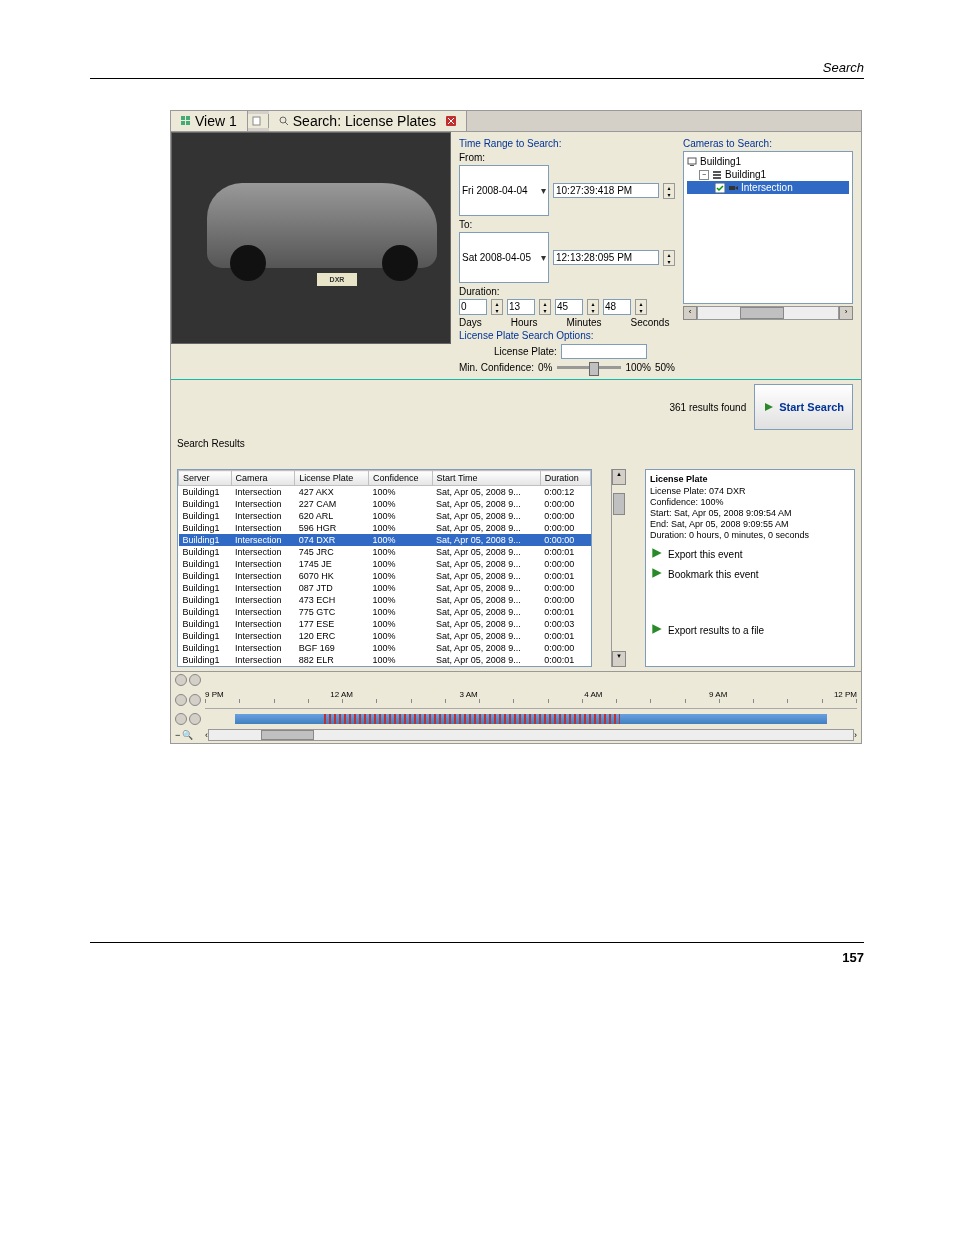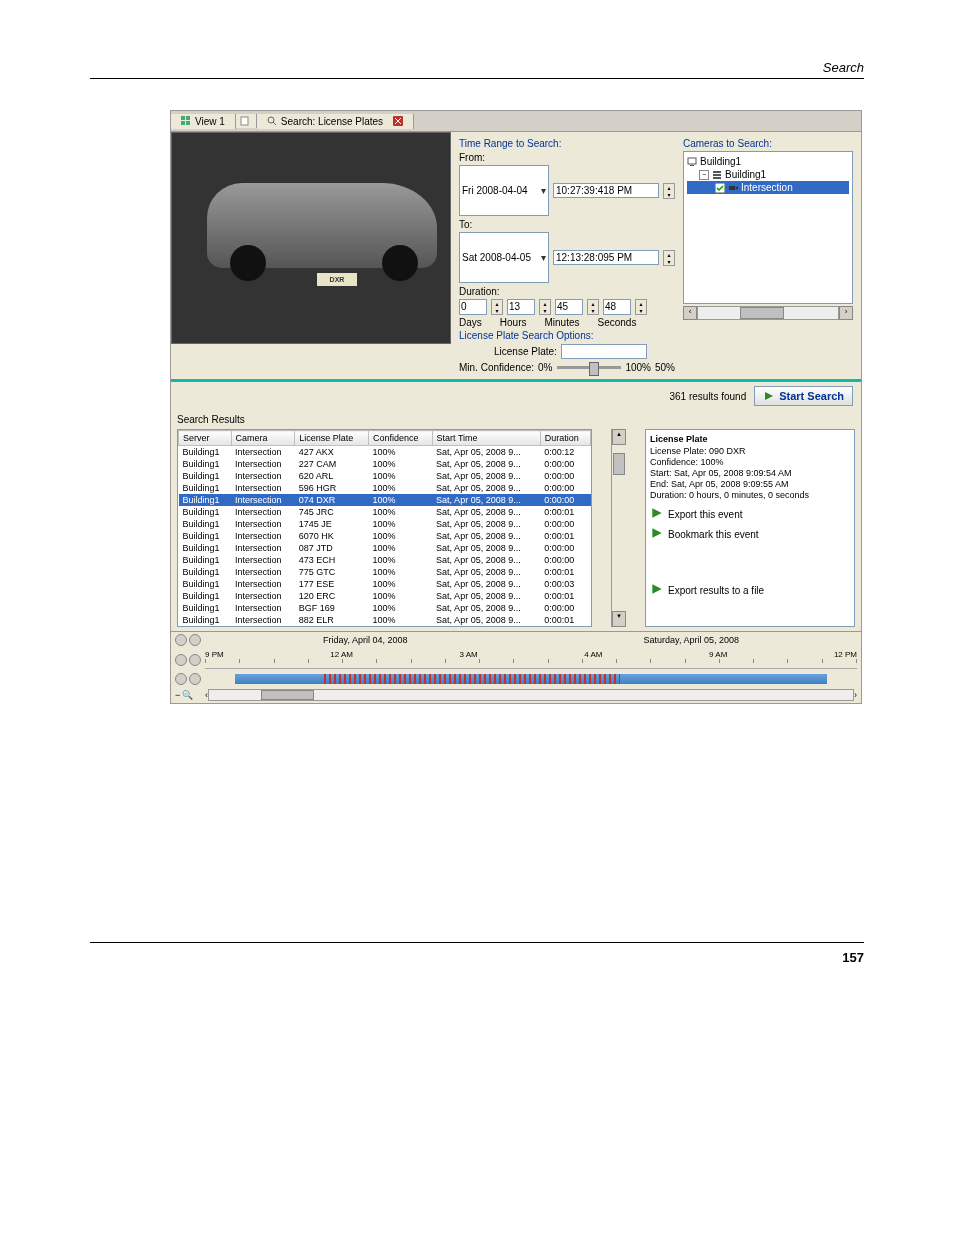--- a/index.html
+++ b/index.html
@@ -43,21 +43,21 @@
   background: #d4d0c8;
   border-bottom: 1px solid #999;
   height: 20px;
 }
 .tab {
   display: flex;
   align-items: center;
   padding: 2px 10px;
   background: #ece9d8;
   border-right: 1px solid #999;
-  font-size: 10px;
+  font-size: 14px;
   gap: 4px;
 }
 .tab svg { width: 10px; height: 10px; }
 .topsection {
   display: flex;
   padding: 0;
 }
 .preview {
   width: 310px;
   height: 210px;
@@ -90,51 +90,51 @@
 .controls-left { flex: 1; }
 .controls-right { width: 170px; }
 .section-label { color: #003399; font-size: 10px; }
 .field-row { display:flex; align-items:center; gap:4px; margin:2px 0; }
 .date-input { width:84px; border:1px solid #7f9db9; background:#fff; font-size:10px; padding:19px 2px; display:flex; justify-content:space-between; }
 .date-input .dd { color:#333; }
 .time-input { width:100px; border:1px solid #7f9db9; background:#fff; font-size:10px; padding:1px 2px; }
 .spin { width:10px; background:#ece9d8; border:1px solid #999; font-size:6px; text-align:center; }
 .duration-row { display:flex; gap:4px; margin:2px 0; }
 .duration-row .num { width:24px; border:1px solid #7f9db9; background:#fff; font-size:10px; padding:1px; }
-.dur-labels { display:flex; gap:18px; font-size:10px; margin-top:2px; }
+.dur-labels { display:flex; gap:29px; font-size:10px; margin-top:2px; }
 .lp-options { margin-top:2px; }
 .lp-field { display:flex; align-items:center; gap:4px; margin:3px 0; font-size:10px;padding-left:35px; }
 .lp-field input { width:80px; border:1px solid #7f9db9; font-size:10px; }
 .slider-row { display:flex; align-items:center; gap:4px; font-size:10px; }
 .slider-track { flex:1; height:3px; background:#999; position:relative; }
 .slider-thumb { position:absolute; top:-4px; left:50%; width:8px; height:12px; background:#c0c0c0; border:1px solid #666; }
 .camera-tree {
   border:1px solid #7f9db9; background:#fff; height:145px; padding:3px; font-size:10px; margin-top:2px;
 }
 .tree-item { display:flex; align-items:center; gap:3px; padding:1px 0; }
 .tree-item.indent1 { padding-left:12px; }
 .tree-item.indent2 { padding-left:28px; }
 .tree-item.sel { background:#316ac5; color:#fff; }
 .tree-icon { width:10px; height:10px; }
 .exp { width:8px; height:8px; border:1px solid #888; font-size:7px; line-height:7px; text-align:center; }
 .actionbar {
   display:flex; justify-content:flex-end; align-items:center; gap:8px;
-  padding:4px 8px; border-top:3px solid #14b8a6;
+  padding:4px 8px; border-top:1px solid #14b8a6;
 }
 .results-count { font-size:10px; }
 .start-btn {
   border:1px solid #7f9db9; background:linear-gradient(#fff,#e0e0e0);
-  padding:3px 8px; display:flex; align-items:center; gap:4px;
+  padding:16px 8px; display:flex; align-items:center; gap:4px;
   font-size:11px; font-weight:bold; color:#003399;
 }
 .start-btn svg { width:12px; height:12px; }
 .searchresults {
   padding:4px 6px;
 }
-.sr-title { font-size:10px; margin-bottom:4px; }
+.sr-title { font-size:10px; margin-bottom:20px; }
 .results-container { display:flex; gap:19px; }
 .results-table {
   flex:1; border:1px solid #7f9db9; background:#fff; font-size:9px;
 }
 .results-table table { width:100%; border-collapse:collapse; }
 .results-table th {
   background:linear-gradient(#fefefe,#e4e4e4); border:1px solid #c0c0c0;
   font-weight:normal; padding:2px 4px; text-align:left; font-size:9px;
 }
 .results-table td { padding:1px 4px; font-size:9px; }
@@ -477,21 +477,21 @@
           </table>
         </div>
         <div class="scrollbar-vert">
           <div class="sb-btn">▴</div>
           <div class="sb-thumb"></div>
           <div style="flex:1"></div>
           <div class="sb-btn">▾</div>
         </div>
         <div class="detail-panel">
           <div class="hdr">License Plate</div>
-          <div class="line">License Plate: 090 DXR</div>
+          <div class="line">License Plate: 074 DXR</div>
           <div class="line">Confidence: 100%</div>
           <div class="line">Start: Sat, Apr 05, 2008 9:09:54 AM</div>
           <div class="line">End: Sat, Apr 05, 2008 9:09:55 AM</div>
           <div class="line">Duration: 0 hours, 0 minutes, 0 seconds</div>
           <div class="action-link">
             <svg viewBox="0 0 12 12">
                 <polygon points="2,2 10,6 2,10" fill="#2a8a2a"></polygon>
               </svg>
             <span>Export this event</span>
           </div>
@@ -511,24 +511,20 @@
         </div>
       </div>
     </div>
 
     <div class="timeline">
       <div class="tl-ticks-row">
         <div class="tl-ctrl">
             <div class="tl-btn"></div>
             <div class="tl-btn"></div>
           </div>
-        <div class="tl-dates">
-          <span>Friday, April 04, 2008</span>
-          <span>Saturday, April 05, 2008</span>
-        </div>
       </div>
       <div class="tl-ticks-row">
         <div class="tl-ctrl">
             <div class="tl-btn"></div>
             <div class="tl-btn"></div>
           </div>
         <div class="tl-scale">
           <div class="tl-hours" id="tl-hours">
               <span>9 PM</span>
               <span>12 AM</span>

